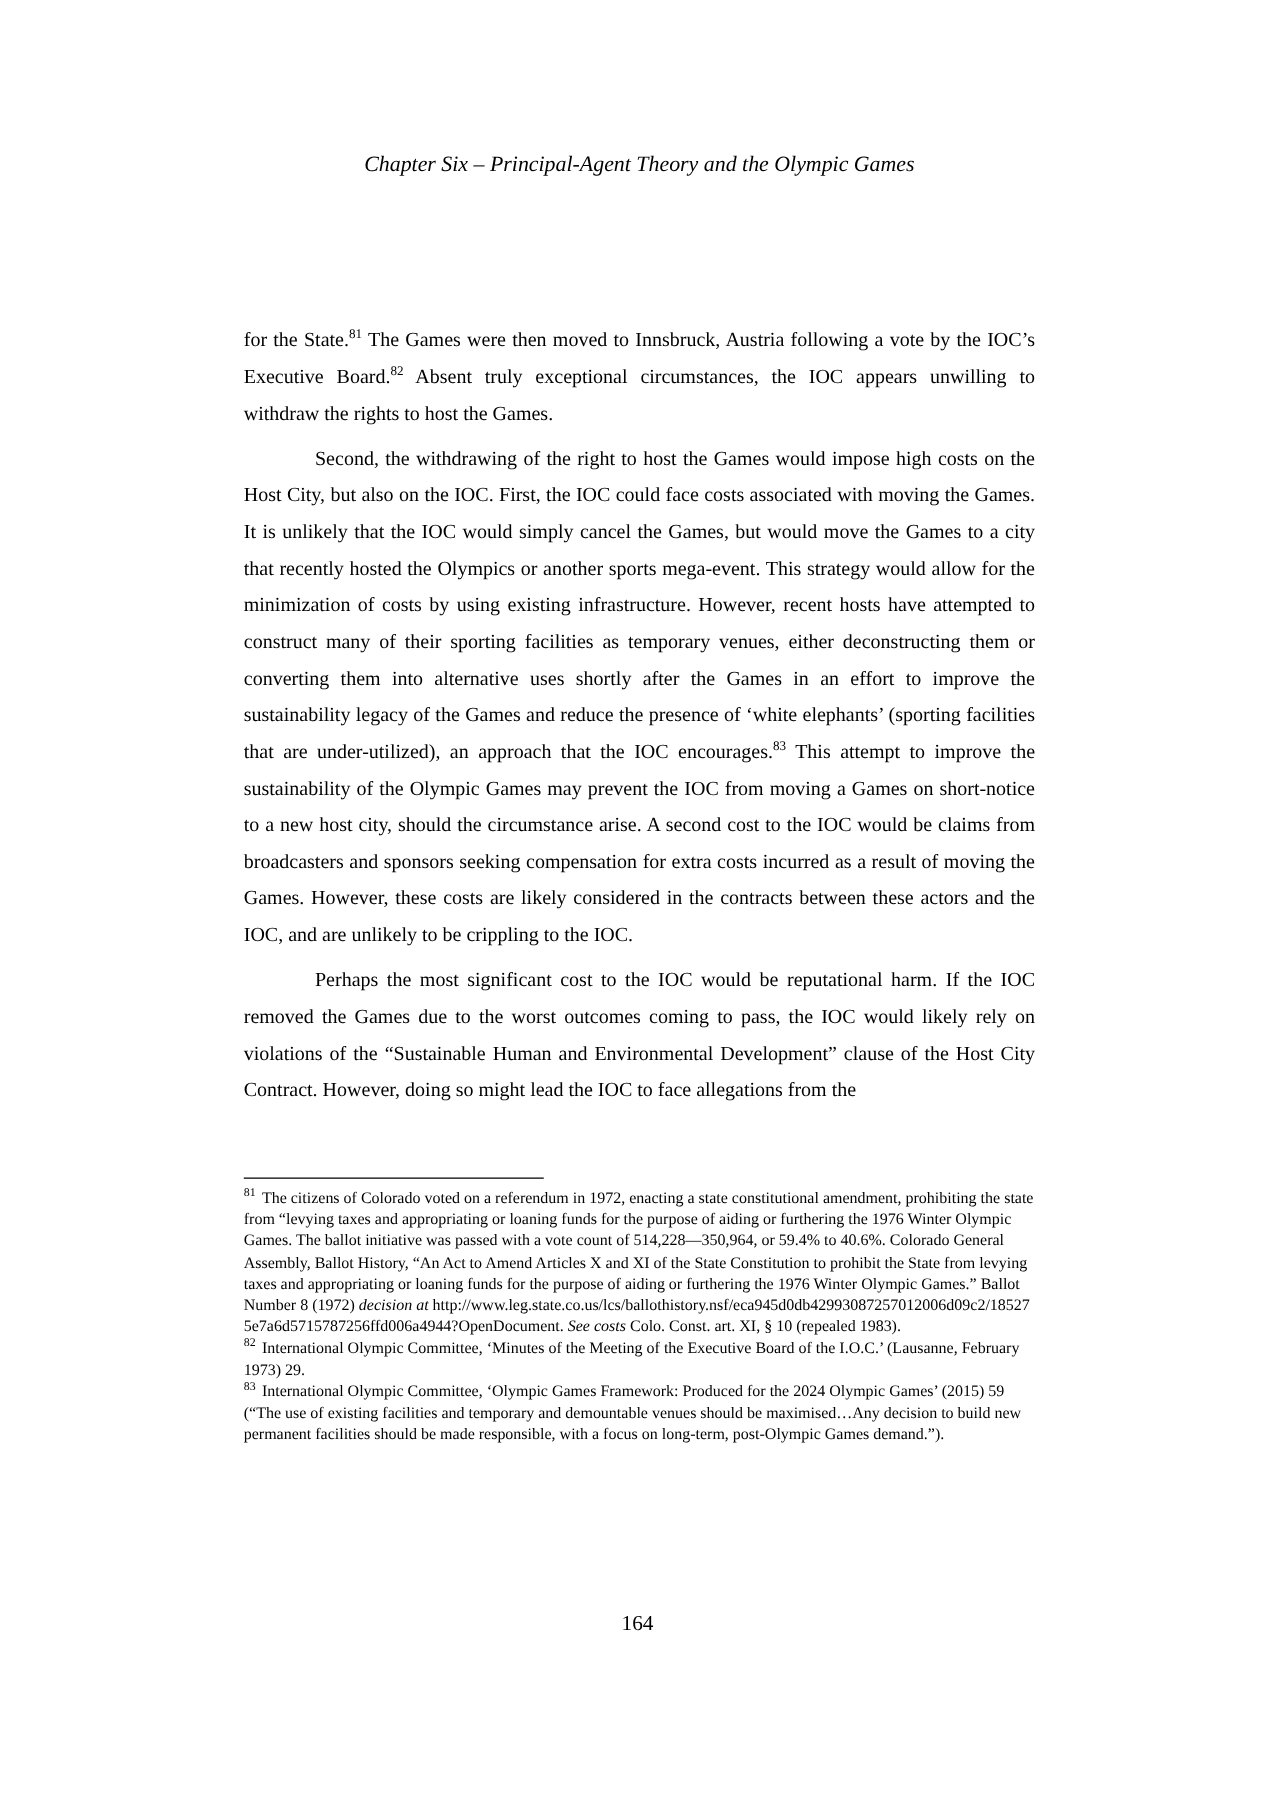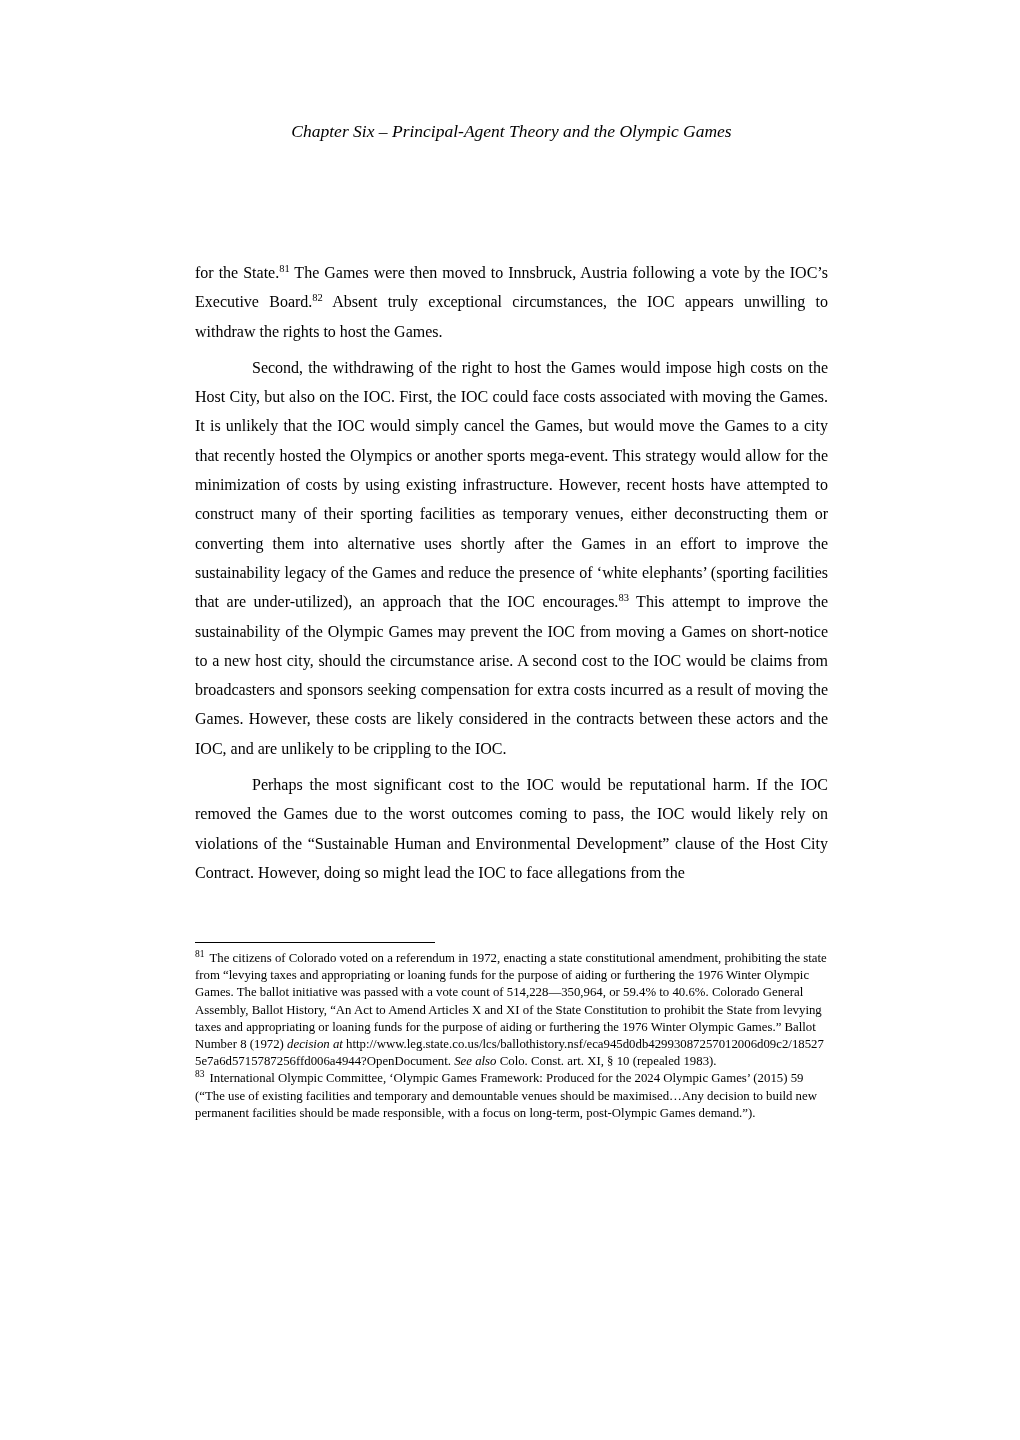--- a/index.html
+++ b/index.html
@@ -90,22 +90,24 @@
 
   </div>
 
   <div class="fn-rule"></div>
 
   <div class="footnotes">
 
     <p class="footnote"><sup class="fn-marker">81</sup><span>The citizens of Colorado voted on a referendum in 1972, enacting a state constitutional amendment, prohibiting the state from “levying taxes and appropriating or loaning funds for the purpose of aiding or furthering the 1976 Winter Olympic Games. The ballot initiative was passed with a vote count of 514,228—350,964, or 59.4% to 40.6%. Colorado General Assembly, Ballot History, “An Act to Amend Articles X and XI of the State Constitution to prohibit the State from levying taxes and appropriating or loaning funds for the purpose of aiding or furthering the 1976 Winter Olympic Games.” Ballot Number 8 (1972)</span>
       <span class="italic">decision at</span>
       <span class="url">http://www.leg.state.co.us/lcs/ballothistory.nsf/eca945d0db42993087257012006d09c2/185275e7a6d5715787256ffd006a4944?OpenDocument.</span>
-      <span class="italic">See also</span>
+      <span class="italic">See costs</span>
       <span>Colo. Const. art. XI, § 10 (repealed 1983).</span></p>
 
+    <p class="footnote"><sup class="fn-marker">82</sup><span>International Olympic Committee, ‘Minutes of the Meeting of the Executive Board of the I.O.C.’ (Lausanne, February 1973) 29.</span></p>
 
     <p class="footnote"><sup class="fn-marker">83</sup><span>International Olympic Committee, ‘Olympic Games Framework: Produced for the 2024 Olympic Games’ (2015) 59 (“The use of existing facilities and temporary and demountable venues should be maximised…Any decision to build new permanent facilities should be made responsible, with a focus on long-term, post-Olympic Games demand.”).</span></p>
 
   </div>
 
+  <div class="page-number">164</div>
 
 </div>
 
 </body></html>

